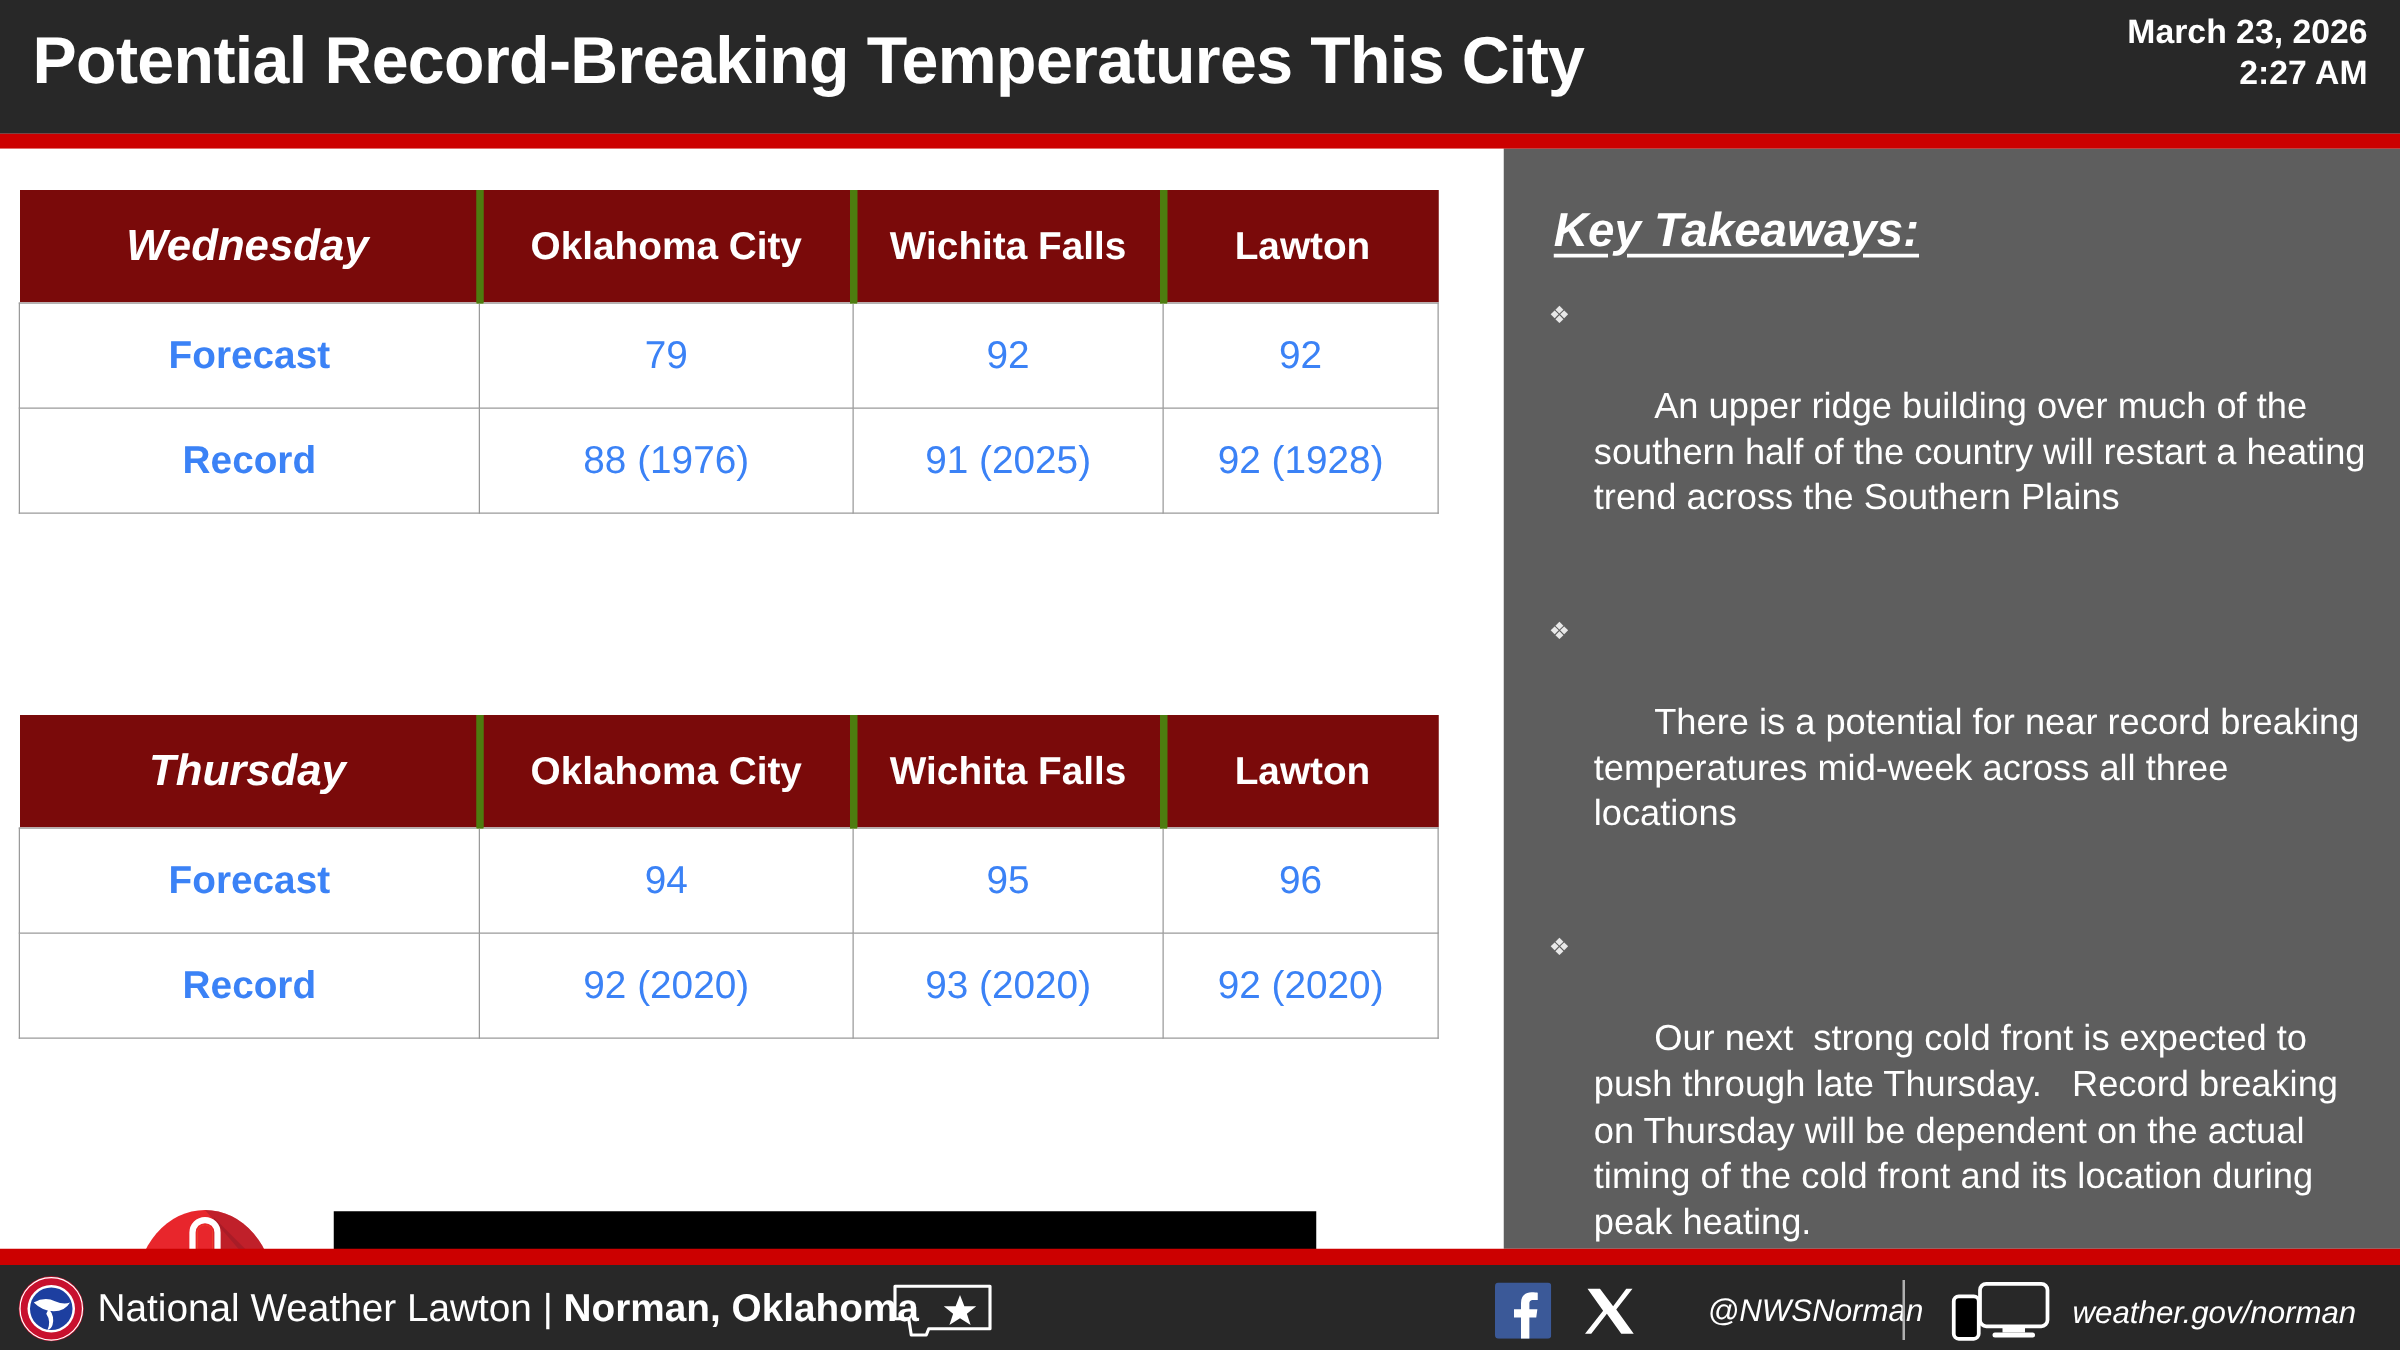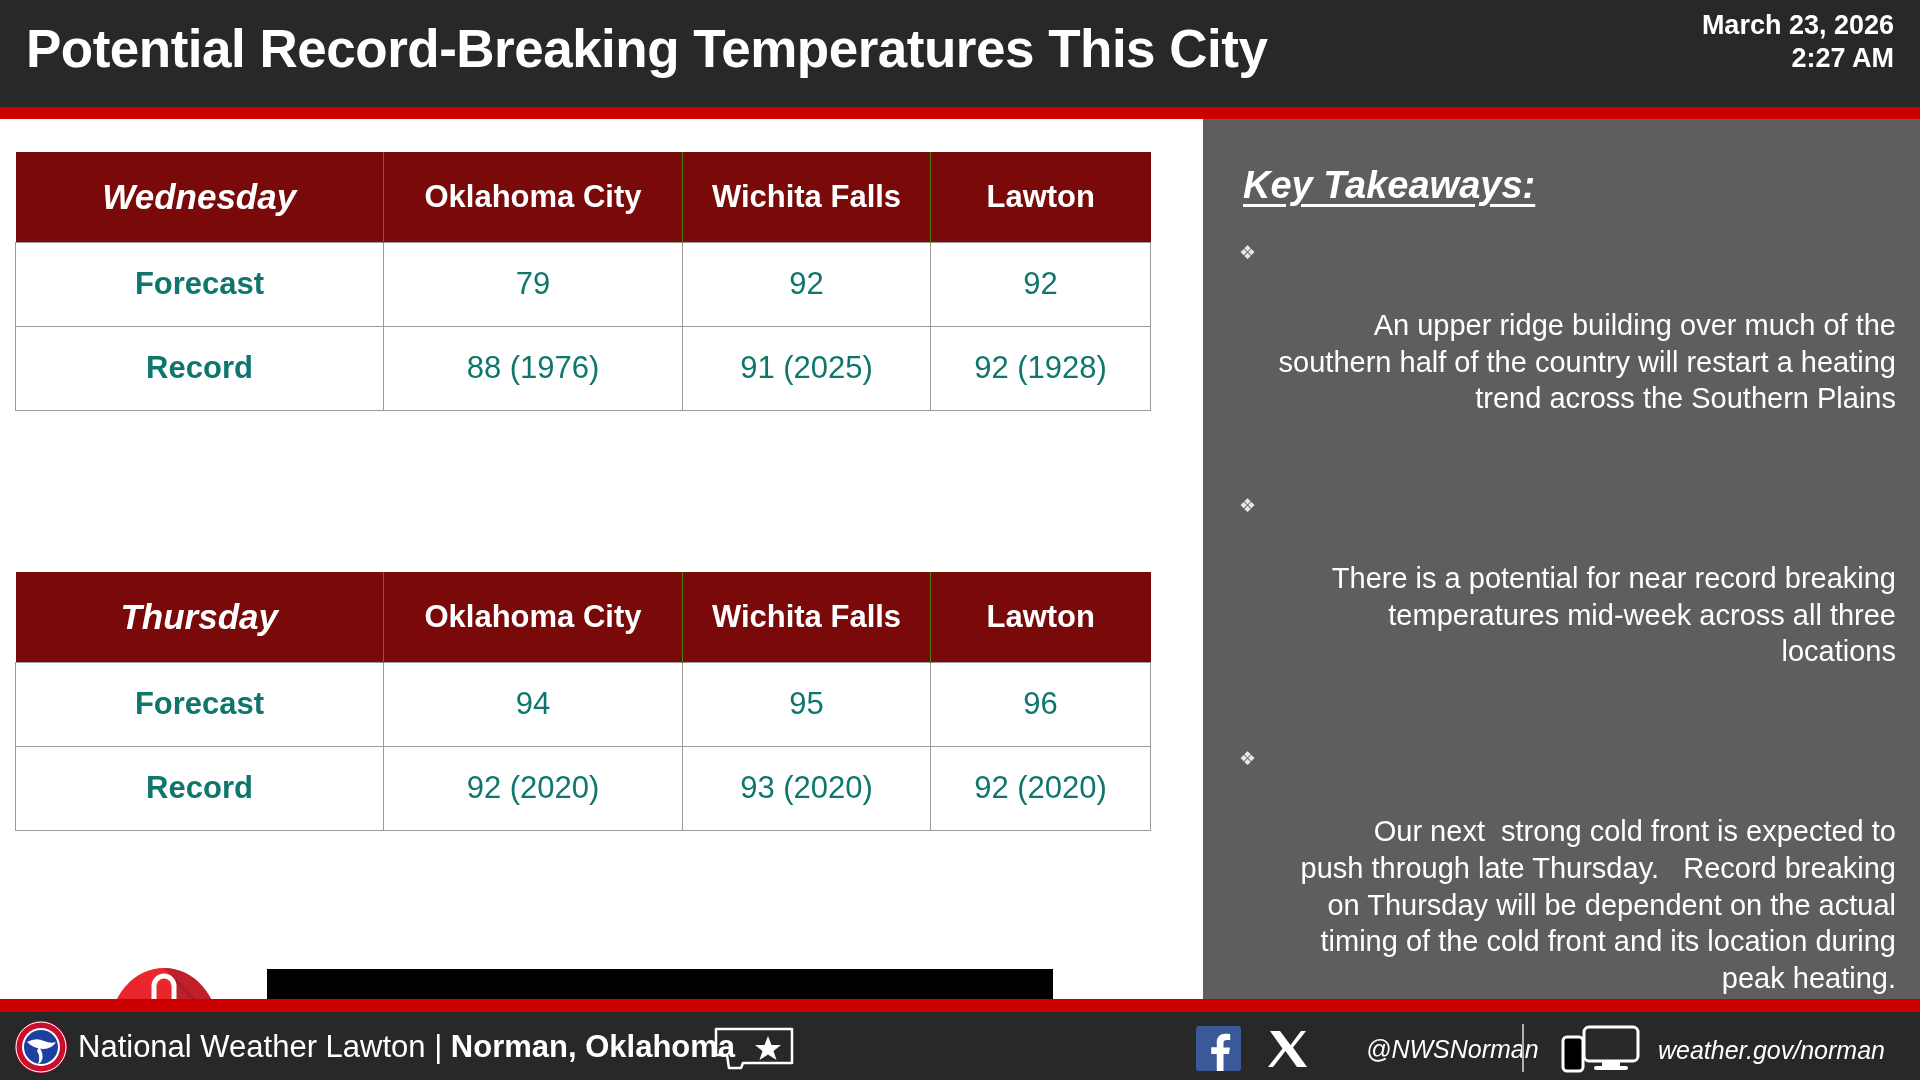--- a/index.html
+++ b/index.html
@@ -47,29 +47,29 @@
   .wx-table col.c-label { width:368px; }
   .wx-table col.c-okc   { width:299px; }
   .wx-table col.c-wf    { width:248px; }
   .wx-table col.c-law   { width:220px; }
 
   .wx-table th, .wx-table td {
     text-align:center; vertical-align:middle;
   }
   .wx-table thead th {
     background:#7a0a0a; color:#ffffff; height:90px;
-    border-right:1px solid #4d7c0f;
+    border-right:6px solid #4d7c0f;
     font-size:31px; font-weight:bold;
   }
   .wx-table thead th:last-child { border-right:none;margin-left:33px; }
   .wx-table thead th.day-name {
     font-style:italic; font-size:35px;
   }
   .wx-table tbody td {
-    background:#ffffff; color:#0f766e; height:84px;
+    background:#ffffff; color:#3b82f6; height:84px;
     border:1px solid #9a9a9a;
     font-size:31px; font-weight:normal;
   }
   .wx-table tbody td.row-label {
     font-weight:bold; font-size:31px;
   }
 
   
   #callout-row {
     position:absolute; left:105px; top:845px;
@@ -87,21 +87,20 @@
     position:absolute; left:28px; top:22px; width:730px;
     color:#ffffff; font-style:italic; font-weight:bold;
     font-size:32px; line-height:1.38;
   }
 
   
   #right-panel {
     position:absolute; left:1203px; top:119px;
     width:717px; height:880px;
     background:#5e5e5e;
-    text-align:right;
   }
   #takeaways-title {
     position:absolute; left:40px; top:45px;
     color:#ffffff; font-size:38px; font-weight:bold;
     font-style:italic; text-decoration:underline;
     text-underline-offset:6px;
   }
   #takeaways-list {
     position:absolute; left:28px; top:115px; width:665px;
     list-style:none;

